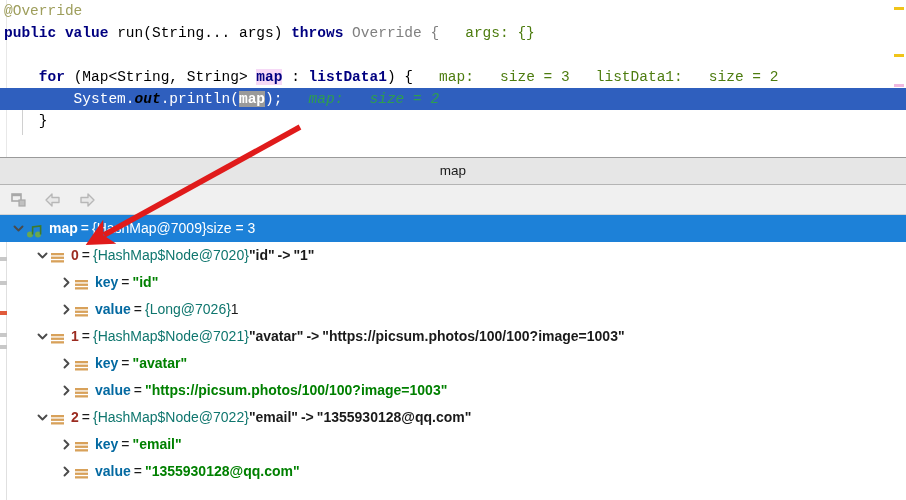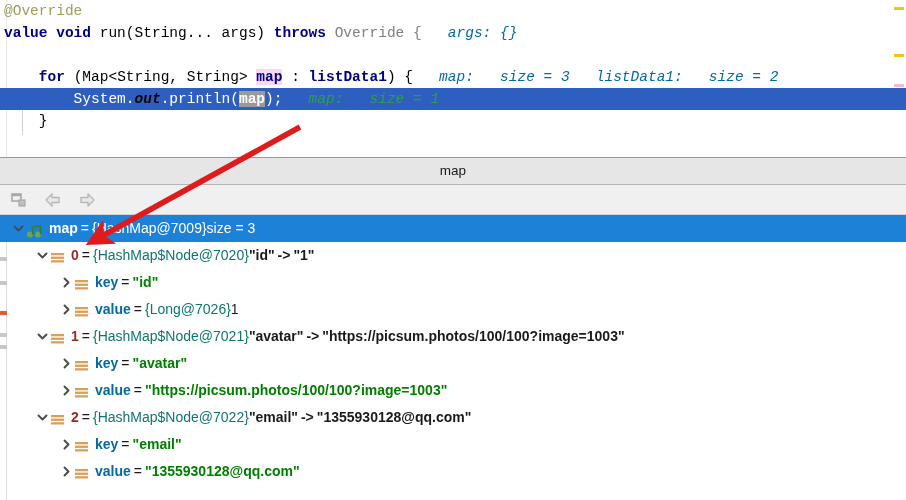--- a/index.html
+++ b/index.html
@@ -43,21 +43,21 @@
   .code-line.highlighted .tok-kw,
   .code-line.highlighted .tok-type { color: #ffffff; }
 
   .tok-anno   { color: #9e9e5c; }
   .tok-kw     { color: #000080; font-weight: bold; }
   .tok-plain  { color: #000000; }
   .tok-type   { color: #808080; }
   .tok-ident  { color: #000080; font-weight: bold; }
   .tok-method { color: #7a0f7a; font-weight: bold; }
   .tok-field  { color: #000000; font-style: italic; font-weight: bold; }
-  .tok-hint   { color: #0369a1; font-style: italic; }
+  .tok-hint   { color: #4d7c0f; }
   .tok-hint-g { color: #2e9e4e; font-style: italic; }
   .tok-mapvar { color: #000080; font-weight: bold; background: #f6d9f6; }
   .tok-sel-map{ color: #ffffff; font-weight: bold; background: #9a9a9a; }
 
   .gutter-strip {
     position: absolute;
     left: 0; top: 0;
     width: 7px; height: 157px;
     background: #ffffff;
     border-right: 1px solid #e8e8e8;
@@ -206,24 +206,24 @@
 </head>
 <body>
 
 <div id="app">
 
   <div class="editor">
     <div class="gutter-strip"></div>
     <div class="fold-line" style="top:88px;height:47px;"></div>
     <div id="code-lines">
         <div class="code-line"><span class="tok-anno">@Override</span></div>
-        <div class="code-line"><span class="tok-kw">value void </span><span class="tok-plain">run(String... args) </span><span class="tok-kw">throws </span><span class="tok-type">Override { </span><span class="tok-hint">  args: {}</span></div>
+        <div class="code-line"><span class="tok-kw">public value </span><span class="tok-plain">run(String... args) </span><span class="tok-kw">throws </span><span class="tok-type">Override { </span><span class="tok-hint">  args: {}</span></div>
         <div class="code-line"><span class="tok-plain"></span></div>
         <div class="code-line"><span class="tok-plain">    </span><span class="tok-kw">for </span><span class="tok-plain">(Map&lt;String, String&gt; </span><span class="tok-mapvar">map</span><span class="tok-plain"> : </span><span class="tok-ident">listData1</span><span class="tok-plain">) { </span><span class="tok-hint">  map:   size = 3   listData1:   size = 2</span></div>
-        <div class="code-line highlighted"><span class="tok-plain">        System.</span><span class="tok-field">out</span><span class="tok-plain">.println(</span><span class="tok-sel-map">map</span><span class="tok-plain">);</span><span class="tok-hint-g">   map:   size = 1</span></div>
+        <div class="code-line highlighted"><span class="tok-plain">        System.</span><span class="tok-field">out</span><span class="tok-plain">.println(</span><span class="tok-sel-map">map</span><span class="tok-plain">);</span><span class="tok-hint-g">   map:   size = 2</span></div>
         <div class="code-line"><span class="tok-plain">    }</span></div>
       </div>
     <div id="editor-markers">
         <div class="marker" style="background: rgb(240, 196, 25); top: 7px;"></div>
         <div class="marker" style="background: rgb(240, 196, 25); top: 54px;"></div>
         <div class="marker" style="background: rgb(240, 184, 224); top: 84px;"></div>
         <div class="marker" style="background: rgb(47, 95, 190); top: 94px;"></div>
       </div>
   </div>
 

